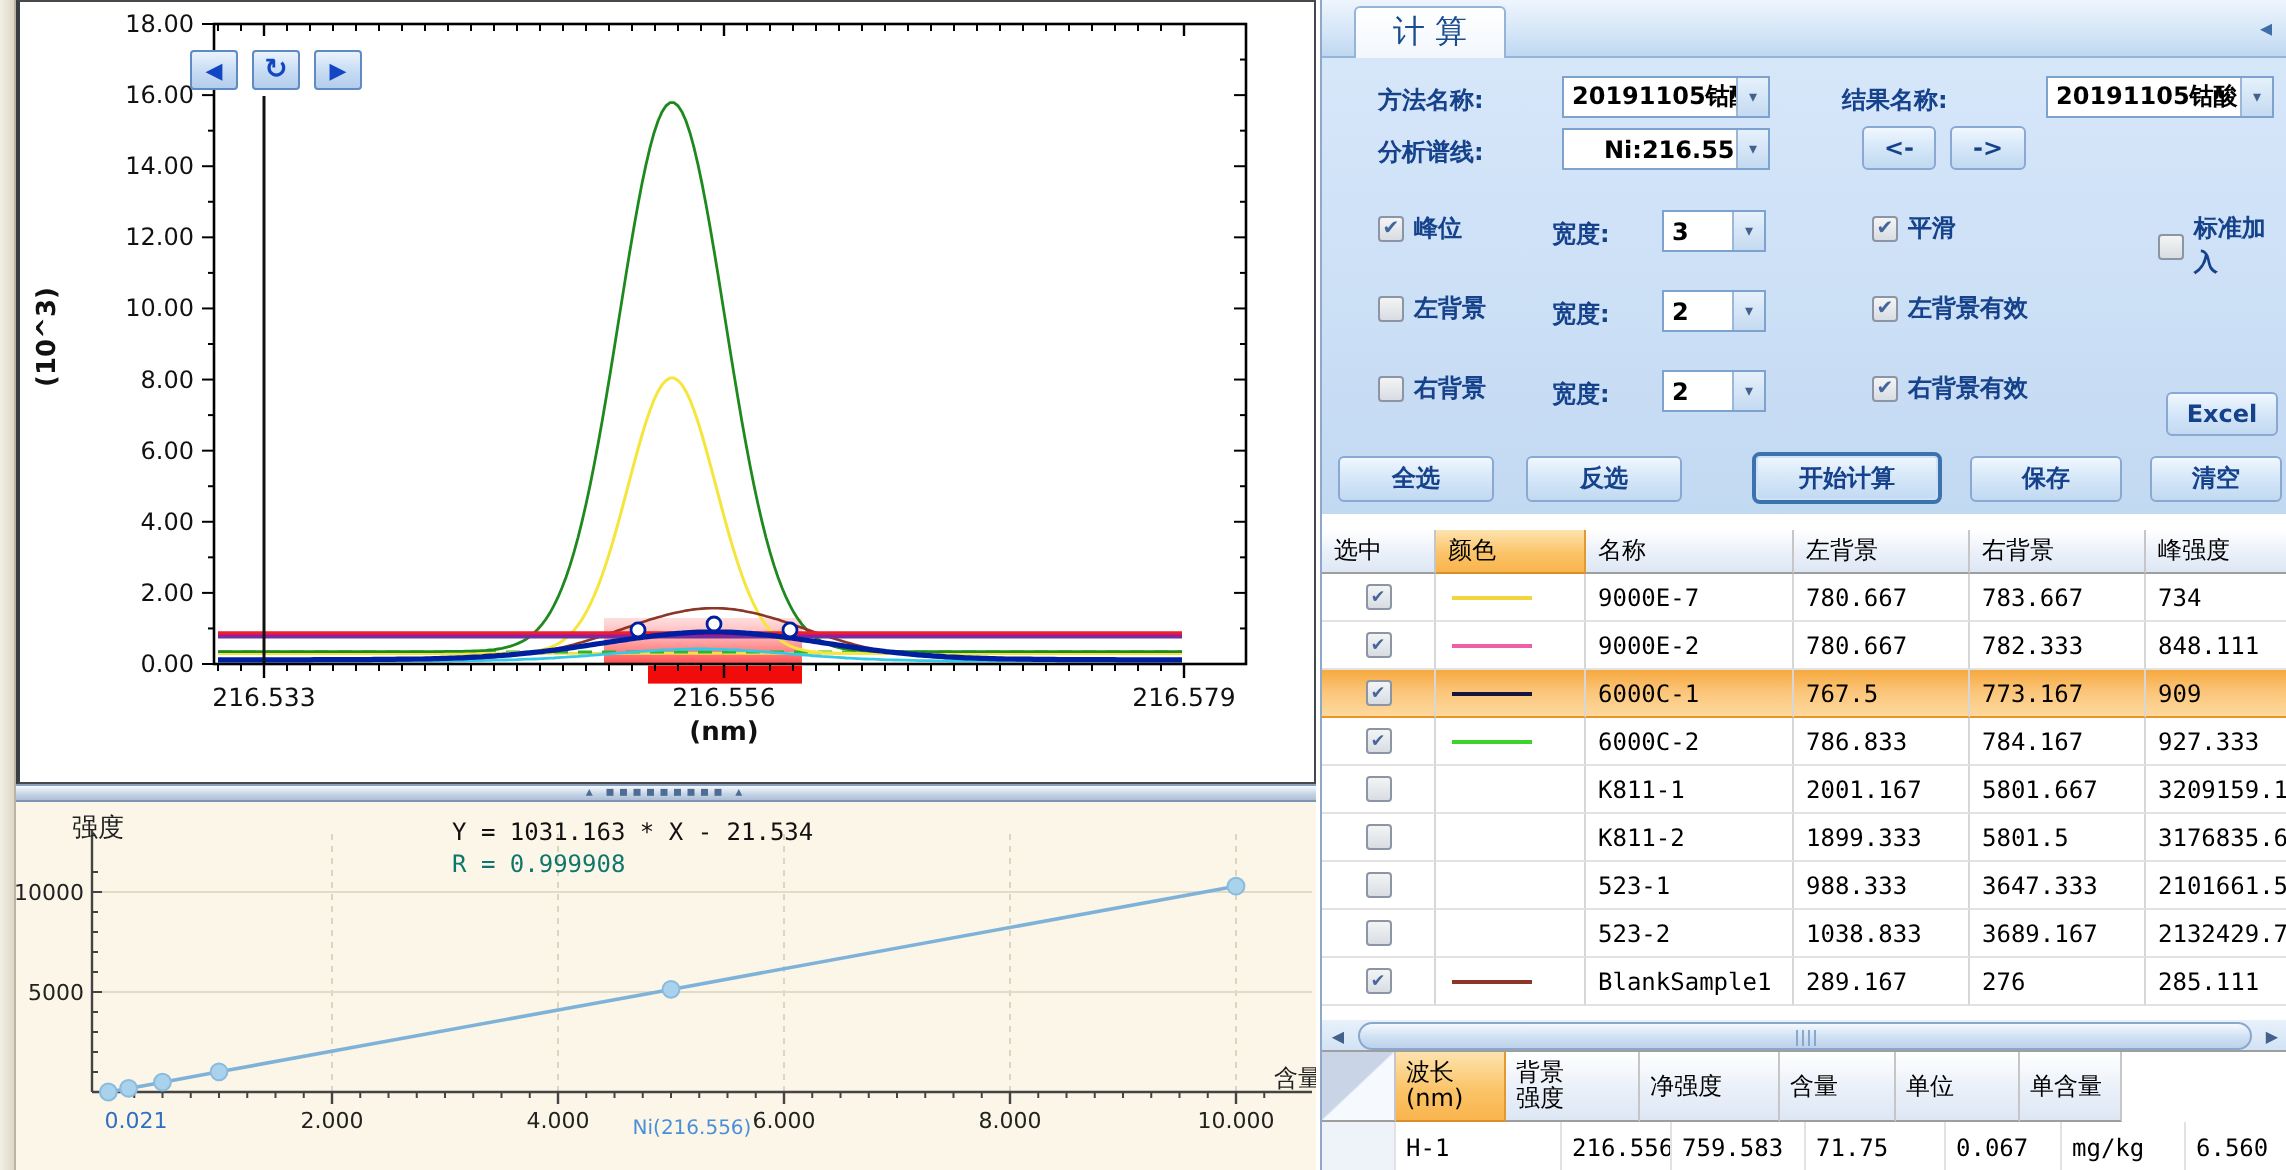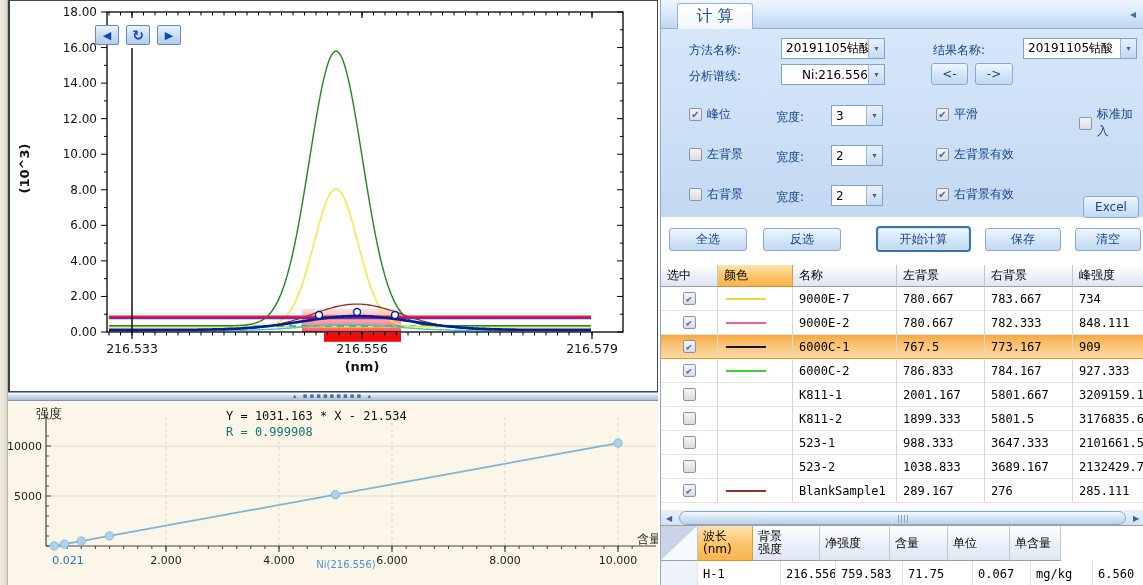--- a/index.html
+++ b/index.html
@@ -47,22 +47,22 @@
     background:#fff; border-left:1px solid #8fa8c8; }
 
   #tab-bar { position:absolute; left:0; top:0; width:483px; height:29px;
     background:linear-gradient(#eef5fd,#cfe2f6 70%,#bed7f0); border-bottom:1px solid #96b5d6; }
   #tab-calc { position:absolute; left:4px; top:3px; width:76px; height:26px;
     background:linear-gradient(#ffffff,#f2f7fd); border:1px solid #96b5d6; border-bottom:none;
     border-radius:3px 3px 0 0; display:flex; align-items:center; justify-content:center;
     color:#1a4d8f; font-size:16px; cursor:pointer;margin-left:12px; }
   #collapse-arrow { position:absolute; right:8px; top:7px; color:#3f6fa8; font-size:12px; cursor:pointer; }
 
-  #form-area { position:absolute; left:0; top:29px; width:483px; height:188px;
-    background:linear-gradient(#d7e7fa,#c2d9f2); }
+  #form-area { position:absolute; left:0; top:29px; width:483px; height:228px;
+    background:linear-gradient(#d7e7fa,#c2d9f2);font-weight:bold; }
   .flabel { position:absolute; color:#15428b; font-size:12px; white-space:nowrap; }
 
   .combo { position:absolute; height:21px; background:#fff; border:1px solid #7da2ce;
     display:flex; align-items:center; cursor:pointer; }
   .combo-val { flex:1; padding-left:4px; font-size:12px; color:#000; white-space:nowrap; overflow:hidden; }
   .combo-btn { width:16px; height:100%; border-left:1px solid #9cb8d8;
     background:linear-gradient(#e6f1fc,#c4daf1); color:#44618c; font-size:8px;
     display:flex; align-items:center; justify-content:center; }
 
   .btn { position:absolute; border:1px solid #89a9d3; border-radius:3px; color:#15428b; font-size:12px;
@@ -407,21 +407,21 @@
       <div id="collapse-arrow">◂</div>
     </div>
 
     <div id="form-area">
 
       <div class="flabel" style="left:28px; top:13px;">方法名称:</div>
       <div class="combo" style="left:120px; top:9px; width:104px;">
         <span class="combo-val">20191105钴酸</span>
         <span class="combo-btn">▾</span>
       </div>
-      <div class="flabel" style="left:272px; top:13px;">结果名称:</div>
+      <div class="flabel" style="left:260px; top:13px;">结果名称:</div>
       <div class="combo" style="left:362px; top:9px; width:114px;">
         <span class="combo-val">20191105钴酸</span>
         <span class="combo-btn">▾</span>
       </div>
 
       <div class="flabel" style="left:28px; top:39px;">分析谱线:</div>
       <div class="combo" style="left:120px; top:35px; width:104px;padding-left:16px;">
         <span class="combo-val">Ni:216.556</span>
         <span class="combo-btn">▾</span>
       </div>

